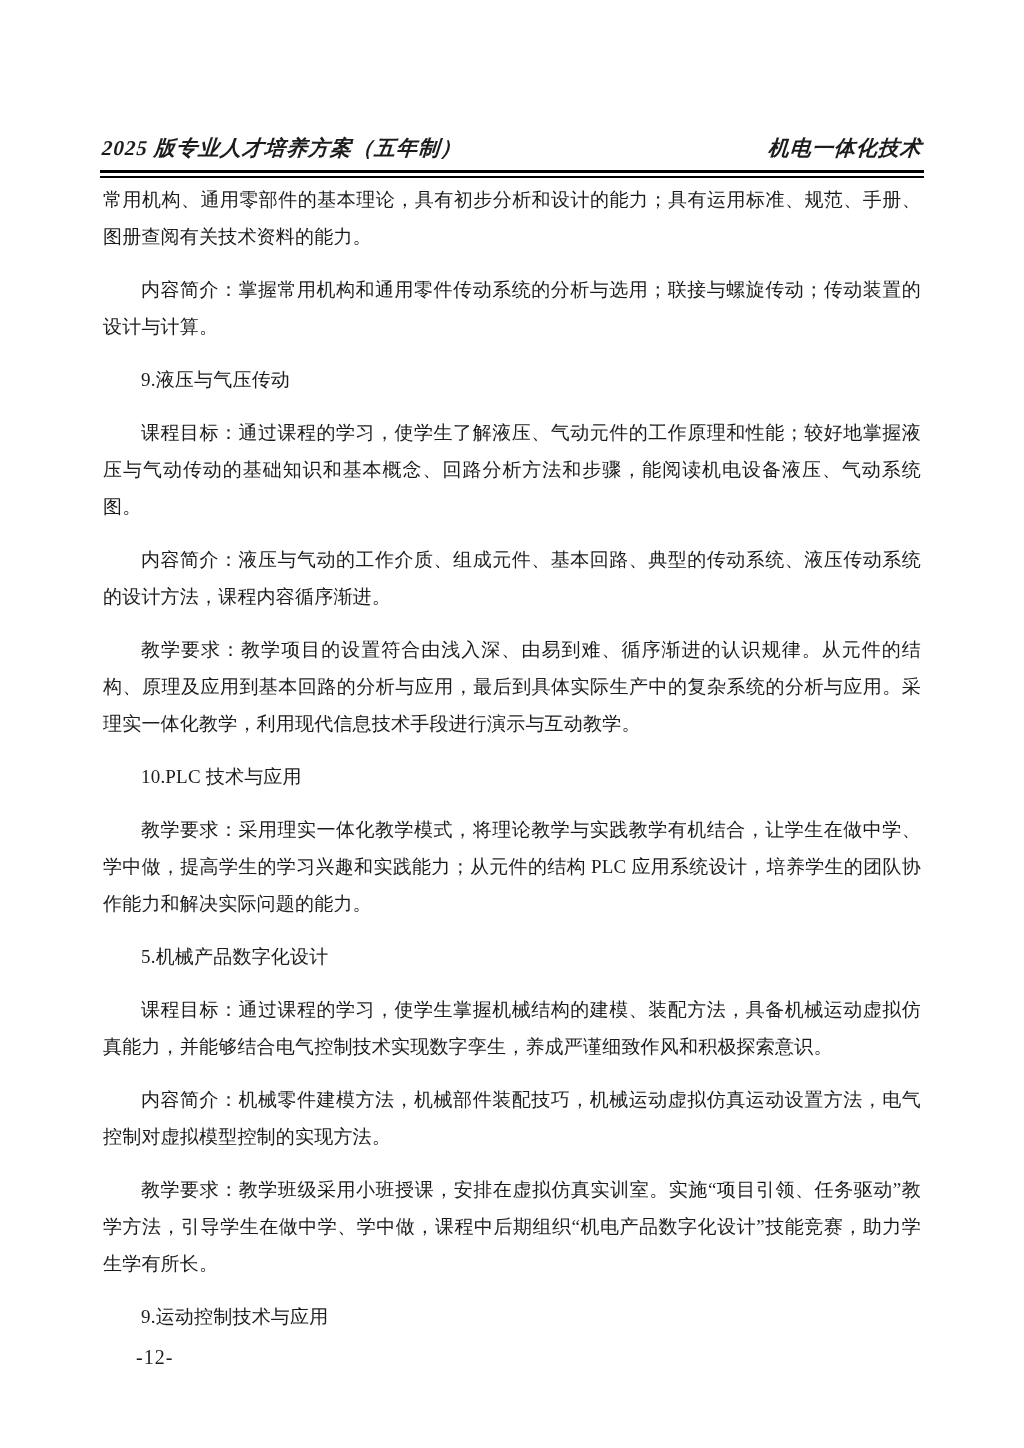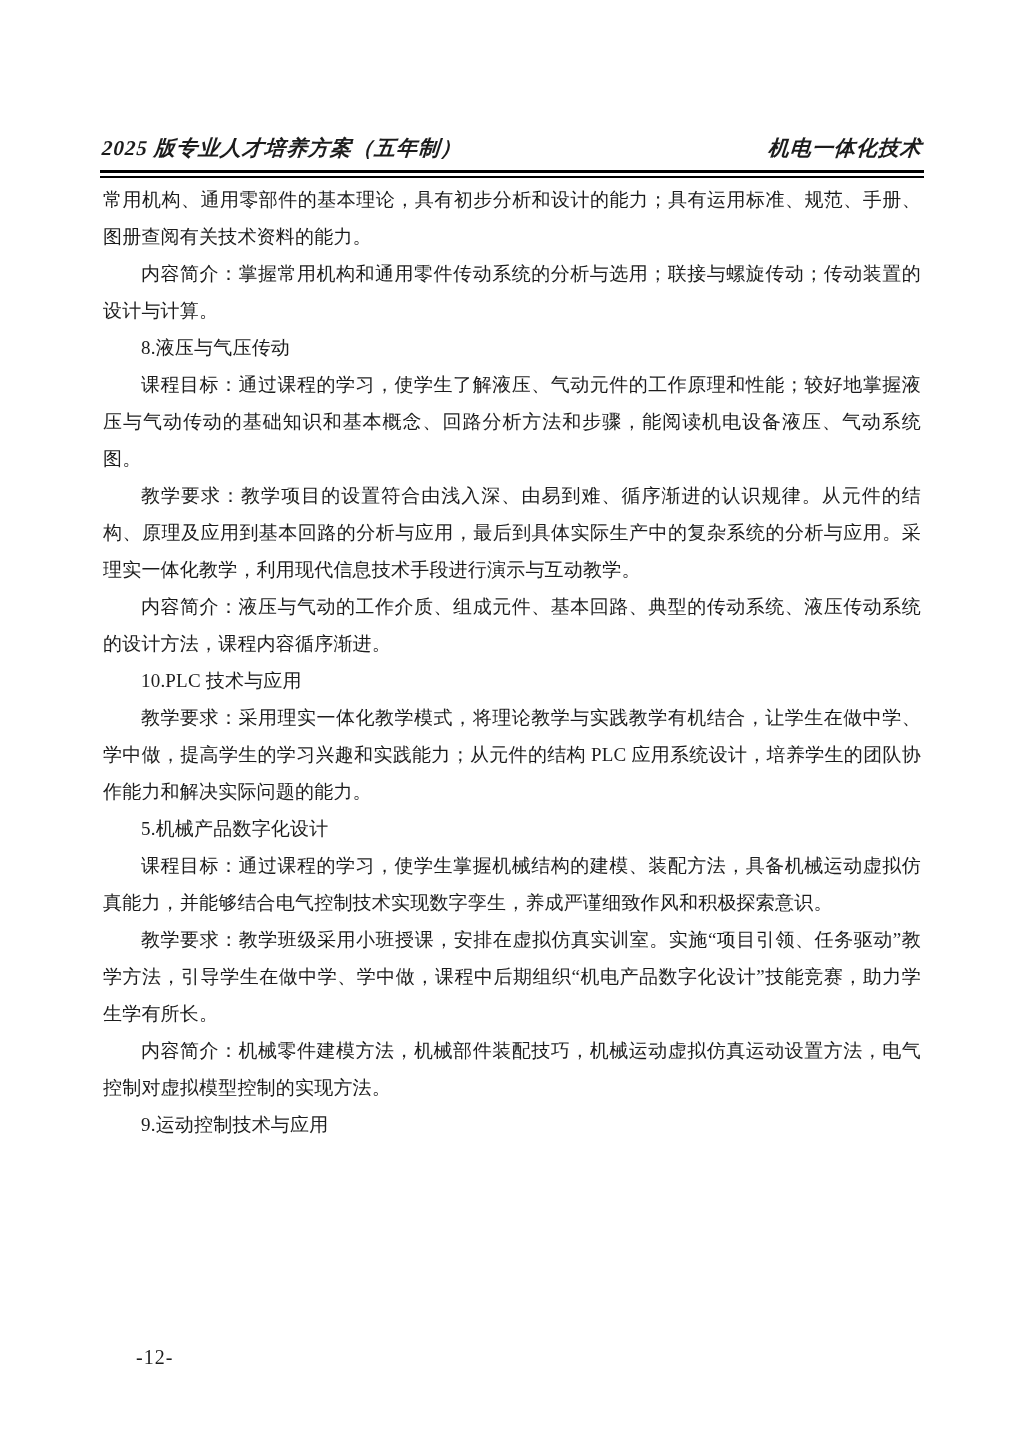--- a/index.html
+++ b/index.html
@@ -39,21 +39,21 @@
   .bodytext {
     position: absolute;
     left: 103px; right: 103px; top: 181px;
     font-size: 19px;
     line-height: 37px;
     text-align: justify;
     text-justify: inter-character;
     letter-spacing: 0.2px;
   }
   .bodytext p { margin: 0; }
-  .bodytext p.indent { text-indent: 2em; }
+  .bodytext p.indent { text-indent: 2em; margin-top: 16px; }
   .footer {
     position: absolute;
     left: 114px; top: 1346px;
     font-size: 20px;
     letter-spacing: 1px;
     margin-left: 22px;
   }
 </style>
 </head>
 <body>
@@ -63,28 +63,28 @@
   <div class="header">
     <span class="h-left">2025 版专业人才培养方案（五年制）</span>
     <span class="h-right">机电一体化技术</span>
   </div>
 
   <div class="rule"></div>
 
   <div class="bodytext">
     <p class="cont">常用机构、通用零部件的基本理论，具有初步分析和设计的能力；具有运用标准、规范、手册、图册查阅有关技术资料的能力。</p>
     <p class="indent">内容简介：掌握常用机构和通用零件传动系统的分析与选用；联接与螺旋传动；传动装置的设计与计算。</p>
-    <p class="indent">8.液压与气压传动</p>
+    <p class="indent">9.液压与气压传动</p>
     <p class="indent">课程目标：通过课程的学习，使学生了解液压、气动元件的工作原理和性能；较好地掌握液压与气动传动的基础知识和基本概念、回路分析方法和步骤，能阅读机电设备液压、气动系统图。</p>
+    <p class="indent">内容简介：液压与气动的工作介质、组成元件、基本回路、典型的传动系统、液压传动系统的设计方法，课程内容循序渐进。</p>
     <p class="indent">教学要求：教学项目的设置符合由浅入深、由易到难、循序渐进的认识规律。从元件的结构、原理及应用到基本回路的分析与应用，最后到具体实际生产中的复杂系统的分析与应用。采理实一体化教学，利用现代信息技术手段进行演示与互动教学。</p>
-    <p class="indent">内容简介：液压与气动的工作介质、组成元件、基本回路、典型的传动系统、液压传动系统的设计方法，课程内容循序渐进。</p>
     <p class="indent">10.PLC 技术与应用</p>
     <p class="indent">教学要求：采用理实一体化教学模式，将理论教学与实践教学有机结合，让学生在做中学、学中做，提高学生的学习兴趣和实践能力；从元件的结构 PLC 应用系统设计，培养学生的团队协作能力和解决实际问题的能力。</p>
     <p class="indent">5.机械产品数字化设计</p>
     <p class="indent">课程目标：通过课程的学习，使学生掌握机械结构的建模、装配方法，具备机械运动虚拟仿真能力，并能够结合电气控制技术实现数字孪生，养成严谨细致作风和积极探索意识。</p>
+    <p class="indent">内容简介：机械零件建模方法，机械部件装配技巧，机械运动虚拟仿真运动设置方法，电气控制对虚拟模型控制的实现方法。</p>
     <p class="indent">教学要求：教学班级采用小班授课，安排在虚拟仿真实训室。实施“项目引领、任务驱动”教学方法，引导学生在做中学、学中做，课程中后期组织“机电产品数字化设计”技能竞赛，助力学生学有所长。</p>
-    <p class="indent">内容简介：机械零件建模方法，机械部件装配技巧，机械运动虚拟仿真运动设置方法，电气控制对虚拟模型控制的实现方法。</p>
     <p class="indent">9.运动控制技术与应用</p>
   </div>
 
   <div class="footer">-12-</div>
 
 </div>
 
 </body></html>

